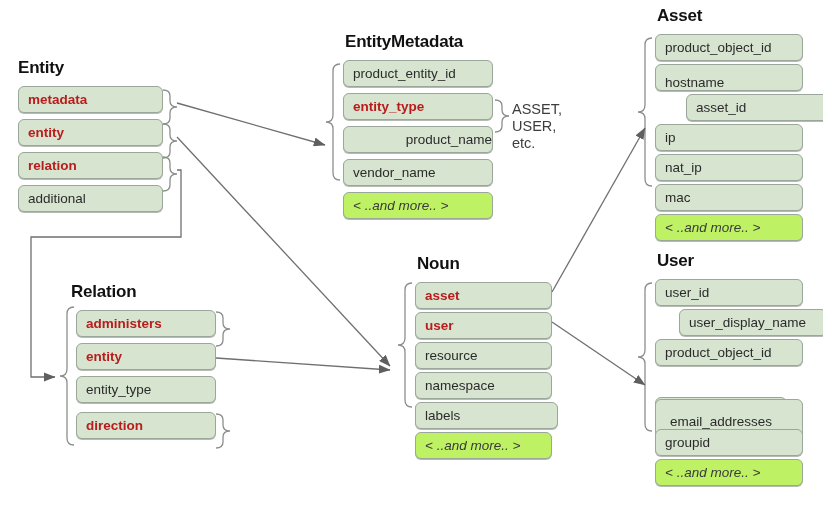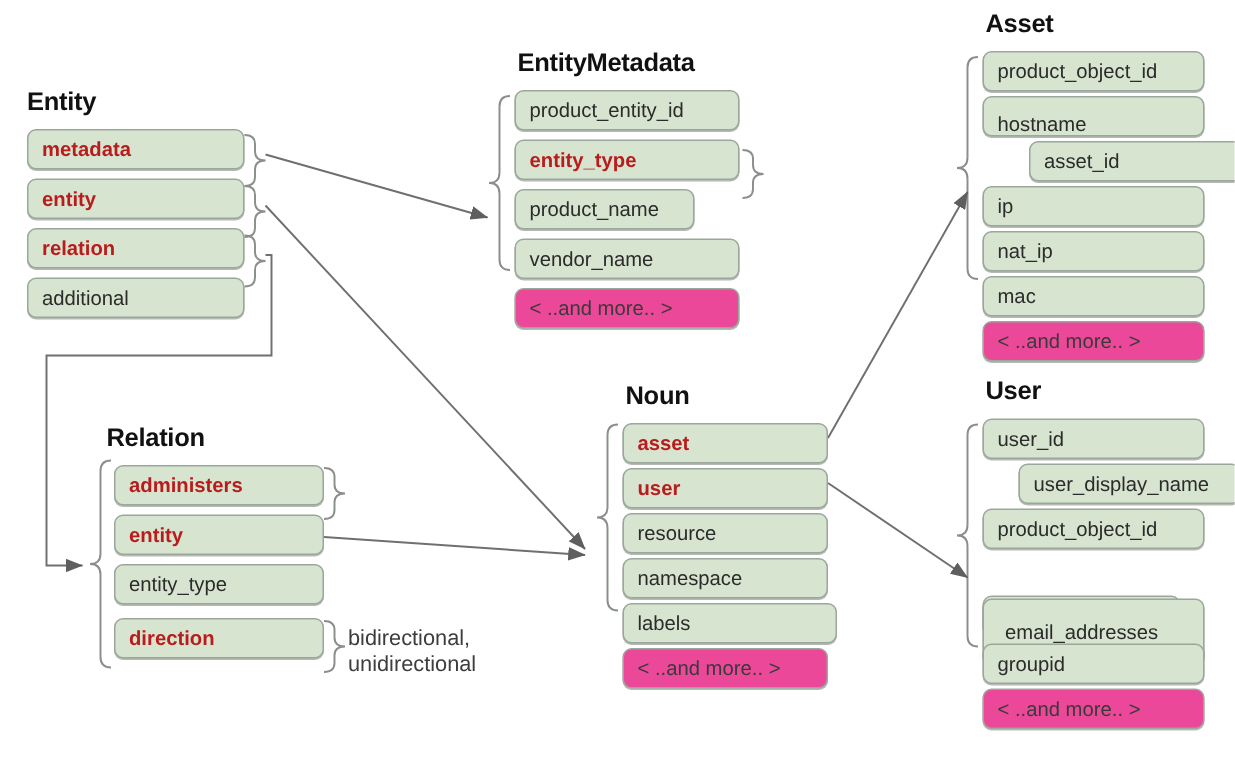--- a/index.html
+++ b/index.html
@@ -32,21 +32,21 @@
     border-radius:6px;
     box-shadow:0 1px 0 rgba(120,130,120,0.55);
     display:flex;
     align-items:center;
     padding-left:9px;
     font-size:13.5px;
     color:#2b2b2b;
     white-space:nowrap;
   }
   .row.bold{font-weight:bold;color:#b91c1c;}
-  .row.more{color:#3a3a3a;background:#ec4899;}
+  .row.more{font-style:italic;color:#3a3a3a;background:#bef264;}
 
   .note{
     position:absolute;
     font-size:14.5px;
     color:#3d3d3d;
     line-height:17px;
     white-space:pre;
   }
 </style>
 </head>
@@ -119,32 +119,35 @@
 
   <div class="entity-group" style="left:343px;top:32px;">
     <div class="group-title" style="left:2px;top:0px;">EntityMetadata</div>
     <div class="rows">
       <div class="row" style="left:0px;top:28px;width:150px;height:27px;">
           <span>product_entity_id</span>
         </div>
       <div class="row bold" style="left:0px;top:61px;width:150px;height:27px;">
           <span>entity_type</span>
         </div>
-      <div class="row" style="left:0px;top:94px;width:120px;height:27px;">
+      <div class="row" style="left:0px;top:94px;width:150px;height:27px;justify-content:flex-end;">
           <span>product_name</span>
         </div>
       <div class="row" style="left:0px;top:127px;width:150px;height:27px;">
           <span>vendor_name</span>
         </div>
       <div class="row more" style="left:0px;top:160px;width:150px;height:27px;">
           <span>&lt; ..and more.. &gt;</span>
         </div>
     </div>
   </div>
 
+  <div class="note" style="left:512px;top:101px;">ASSET,
+USER,
+etc.</div>
 
   <div class="entity-group" style="left:655px;top:6px;">
     <div class="group-title" style="left:2px;top:0px;">Asset</div>
     <div class="rows">
       <div class="row" style="left:0px;top:28px;width:148px;height:27px;">
           <span>product_object_id</span>
         </div>
       <div class="row" style="left:0px;top:58px;width:148px;height:27px;align-items:flex-end;">
           <span>hostname</span>
         </div>
@@ -229,16 +232,14 @@
       <div class="row" style="left:0px;top:94px;width:140px;height:27px;">
           <span>entity_type</span>
         </div>
       <div class="row bold" style="left:0px;top:130px;width:140px;height:27px;">
           <span>direction</span>
         </div>
     </div>
   </div>
 
 
-  <div class="note" style="left:232px;top:418px;">bidirectional,
-unidirectional</div>
 
 </div>
 
 </body></html>

